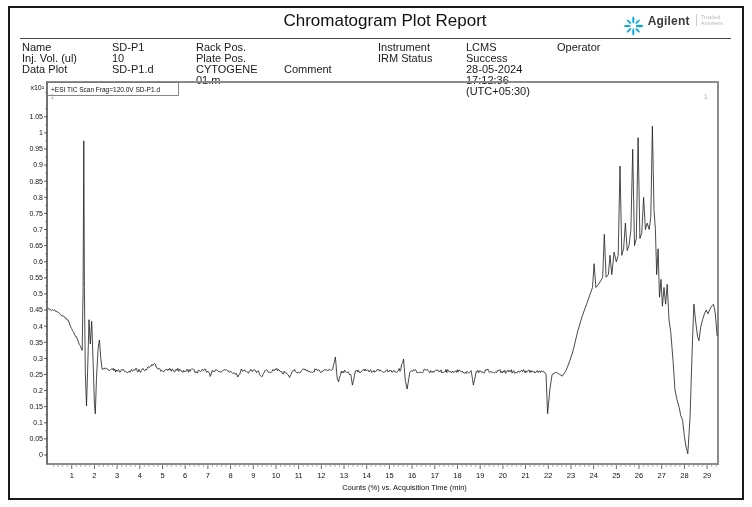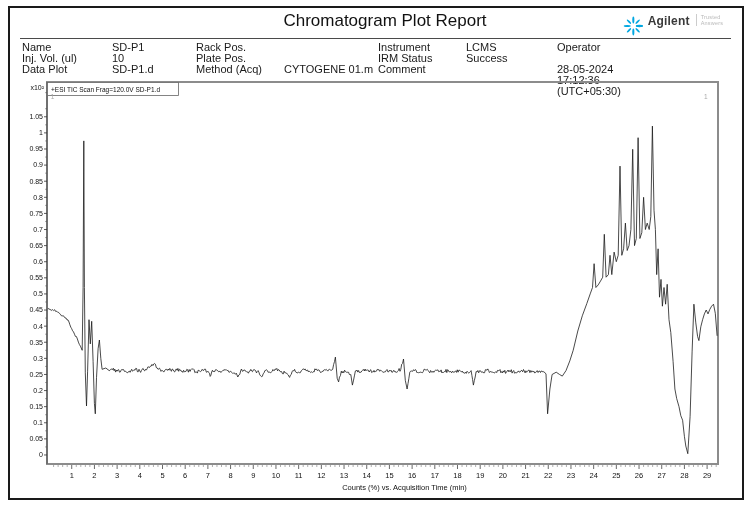--- a/index.html
+++ b/index.html
@@ -58,21 +58,20 @@
     <div class="lbl">Inj. Vol. (ul)</div>
     <div class="val">10</div>
     <div class="lbl">Plate Pos.</div>
     <div class="val"></div>
     <div class="lbl">IRM Status</div>
     <div class="val">Success</div>
     <div class="lbl"></div>
     <div class="val"></div>
     <div class="lbl">Data Plot</div>
     <div class="val">SD-P1.d</div>
-    <div class="lbl">Method (Acq)</div>
     <div class="val">CYTOGENE 01.m</div>
     <div class="lbl">Comment</div>
     <div class="val"></div>
     <div class="val">28-05-2024 17:12:36 (UTC+05:30)</div>
   </div>
 
 <svg id="plot" class="plot">
     <rect x="47" y="82" width="671" height="382" fill="none" stroke="#8c8c8c" stroke-width="2"></rect>
     <line x1="47" y1="82" x2="47" y2="464" stroke="#555" stroke-width="1"></line>
     <line x1="47" y1="454.9814502529511" x2="44" y2="454.9814502529511" stroke="#333" stroke-width="0.8"></line>

